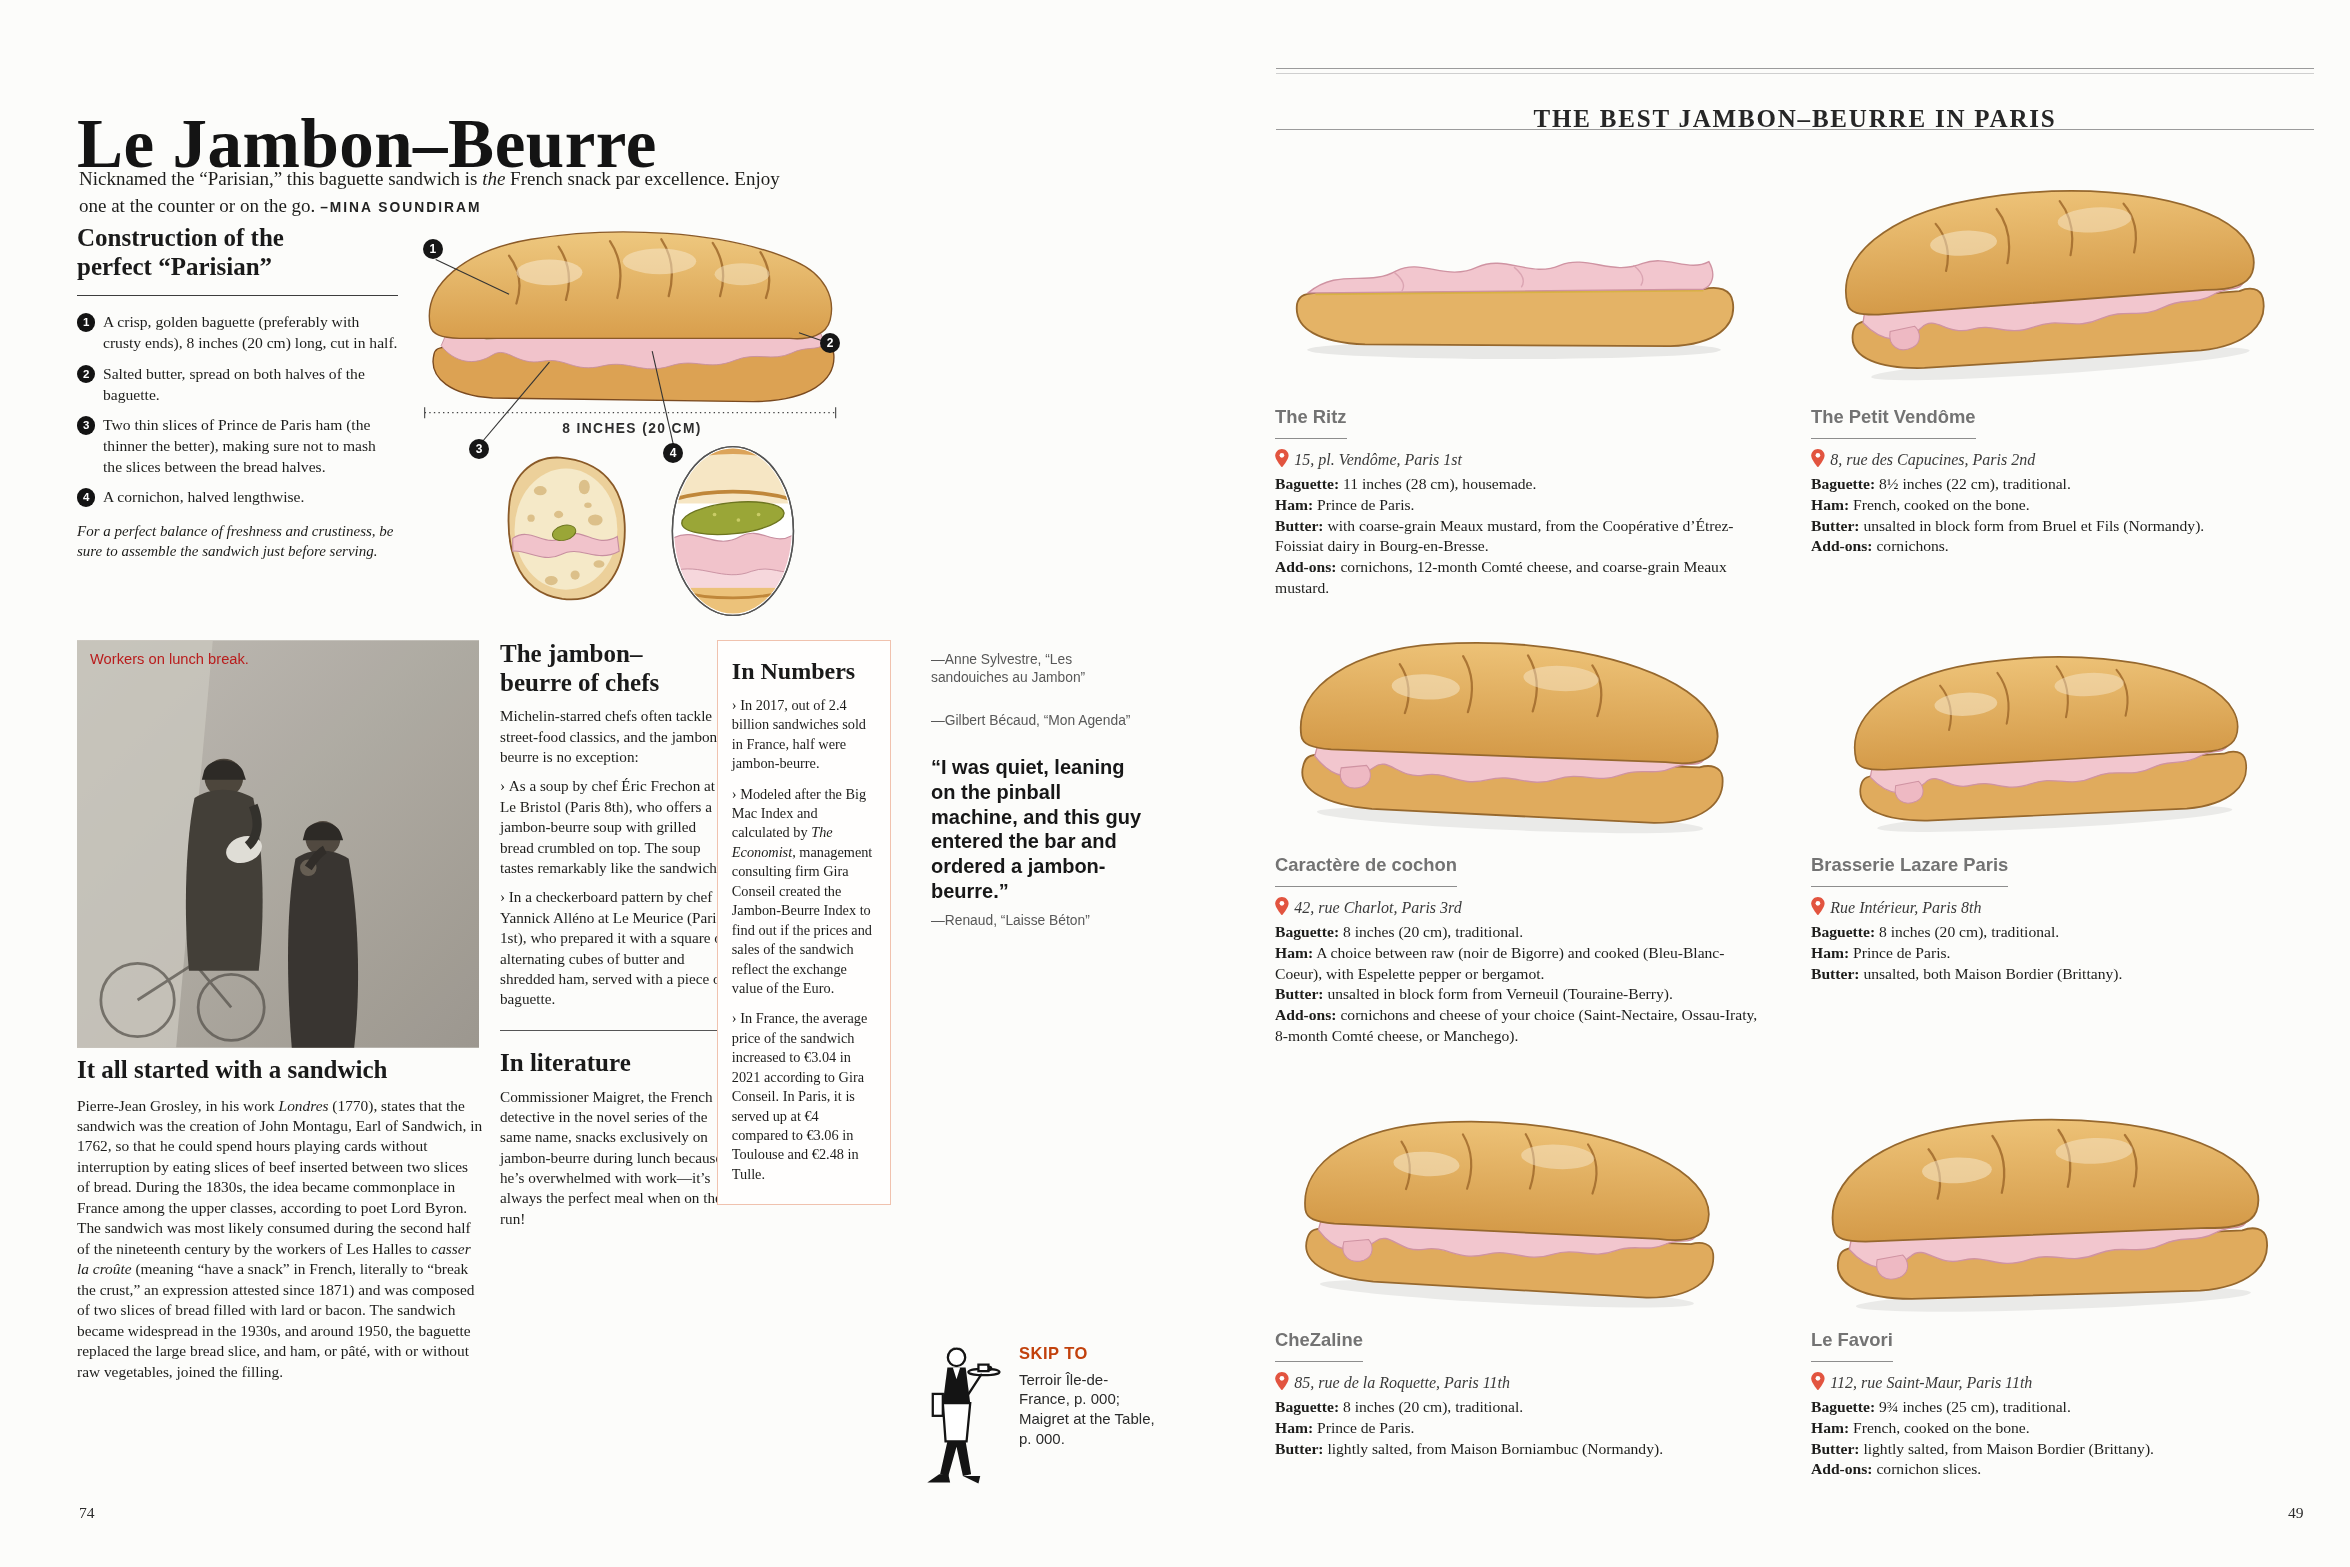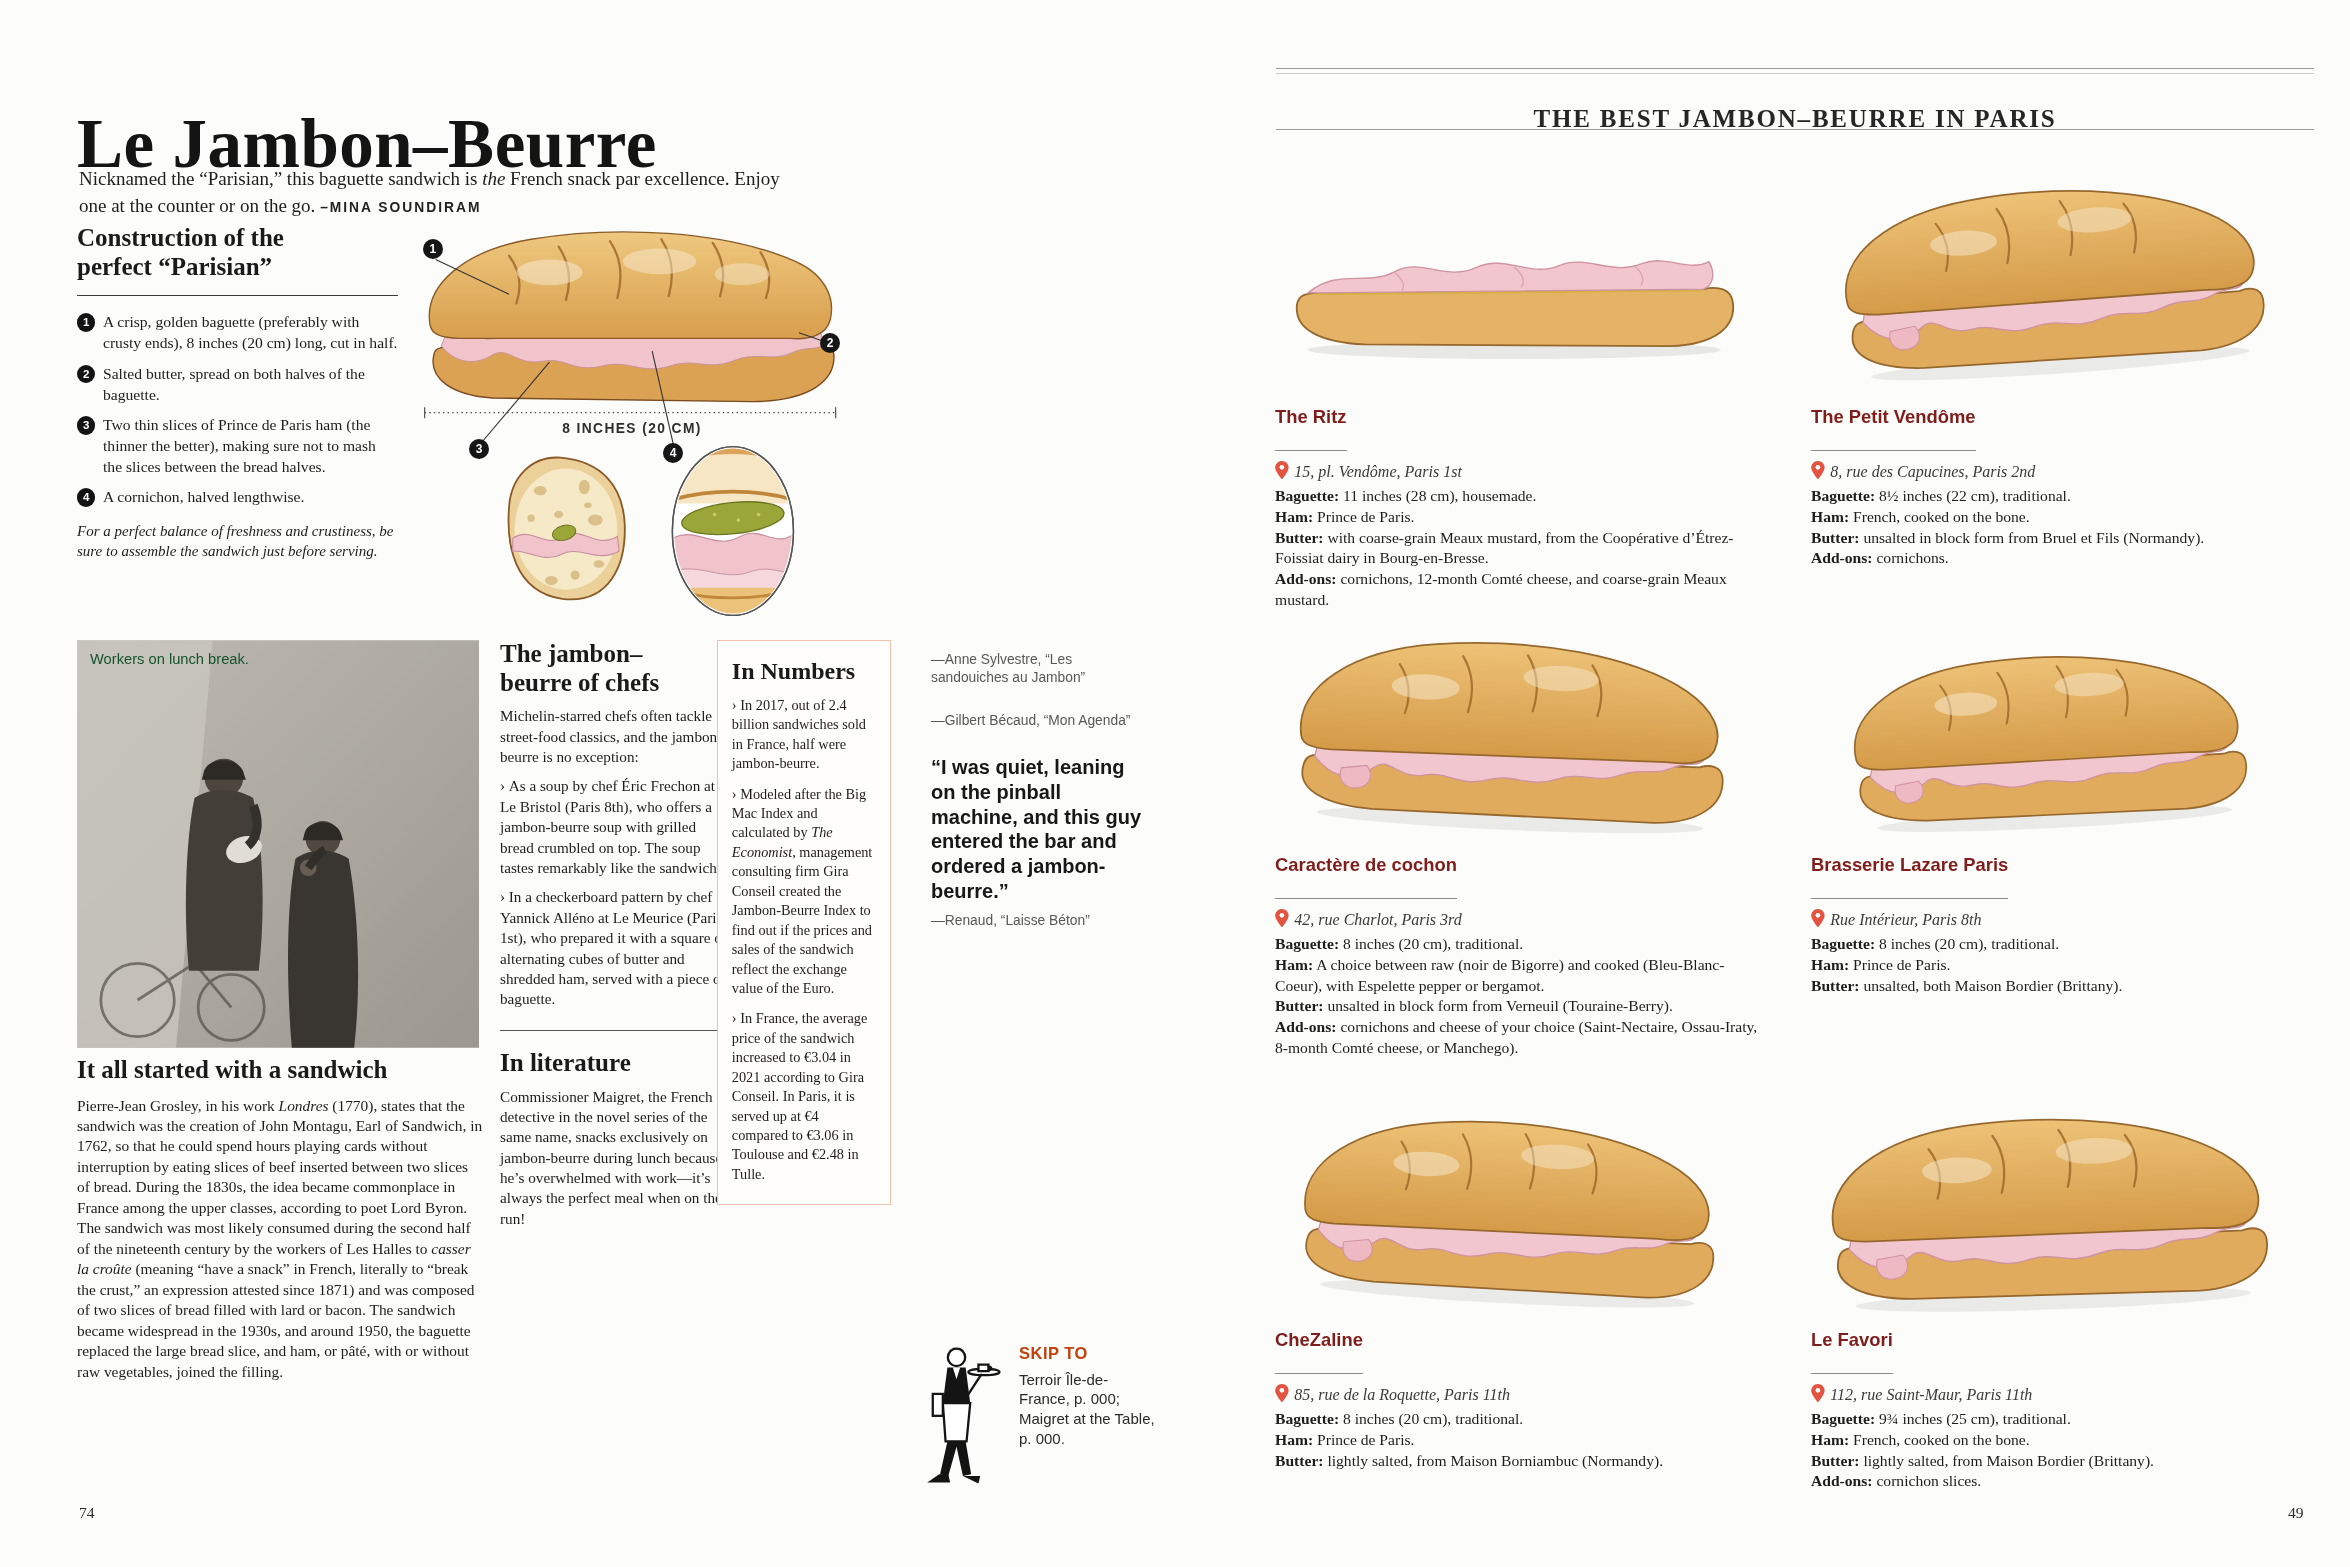--- a/index.html
+++ b/index.html
@@ -21,21 +21,21 @@
         font-family:"Liberation Sans",sans-serif;font-weight:bold;font-size:11.5px;line-height:18.4px;text-align:center;}
   .cnote{font-style:italic;font-size:15px;line-height:1.33;margin-top:13.8px;}
 
   .diagram{left:421px;top:217px;width:422px;height:406px;}
   .dimlabel{left:101px;top:204px;width:220px;text-align:center;font-family:"Liberation Sans",sans-serif;
             font-weight:bold;font-size:13.8px;letter-spacing:1.4px;color:#2d2d2d;}
   .co{width:20px;height:20px;border-radius:50%;background:#161616;color:#fff;text-align:center;
       font-family:"Liberation Sans",sans-serif;font-weight:bold;font-size:12px;line-height:20px;}
 
   .photo{left:77px;top:640px;width:402px;height:408px;}
-  .photo figcaption{position:absolute;left:13px;top:11px;color:#14532d;
+  .photo figcaption{position:absolute;left:13px;top:11px;color:#b91c1c;
             font-family:"Liberation Sans",sans-serif;font-size:14.7px;}
 
   .history{left:77px;top:1056px;width:406px;}
   .history p{margin:11px 0 0;font-size:15.4px;line-height:1.33;}
 
   .pagenum{font-size:15.6px;color:#2b2b2b;}
   .pg48{left:79px;top:1504px;}
   .pg49{left:2288px;top:1504px;}
 
   .chefs{left:500px;top:640px;width:227px;}
@@ -59,21 +59,21 @@
   
   .rule{height:0.9px;background:#9b9b9b;}
   .ruleA{left:1276px;top:68px;width:1038px;}
   .ruleB{left:1276px;top:73px;width:1038px;background:#cfcfcf;}
   .ruleC{left:1276px;top:129px;width:1038px;}
   .rp-title{left:1276px;top:84px;width:1038px;text-align:center;font-size:25px;letter-spacing:1.8px;color:#262626;}
 
   .cell{width:496px;}
   .cell .photoarea{position:relative;height:230px;margin-bottom:11px;}
   .cell h3{display:inline-block;font-family:"Liberation Sans",sans-serif;font-weight:bold;font-size:18.4px;
-           color:#7f1d1d;border-bottom:1.8px solid #8d8d8d;padding-bottom:22px;margin:0 0 10px;}
+           color:#737373;border-bottom:1.8px solid #8d8d8d;padding-bottom:10px;margin:0 0 10px;}
   .addr{font-style:italic;font-size:16px;color:#3a3a3a;margin:0 0 5.5px;}
   .addr svg{vertical-align:-2.8px;margin-right:5.5px;}
   .dl p{margin:0;font-size:15.6px;line-height:1.33;}
   .cell0{left:1275px;top:165px;}  .cell1{left:1811px;top:165px;width:503px;}
   .cell2{left:1275px;top:613px;}  .cell3{left:1811px;top:613px;width:503px;}
   .cell4{left:1275px;top:1088px;} .cell5{left:1811px;top:1088px;width:503px;}
   .pin path{fill:#e2543f;}
   .rot-a{transform:rotate(-4deg);} .rot-b{transform:rotate(2.5deg);}
   .rot-c{transform:rotate(-3deg);} .rot-d{transform:rotate(3deg);} .rot-e{transform:rotate(-2deg);}
 </style>

